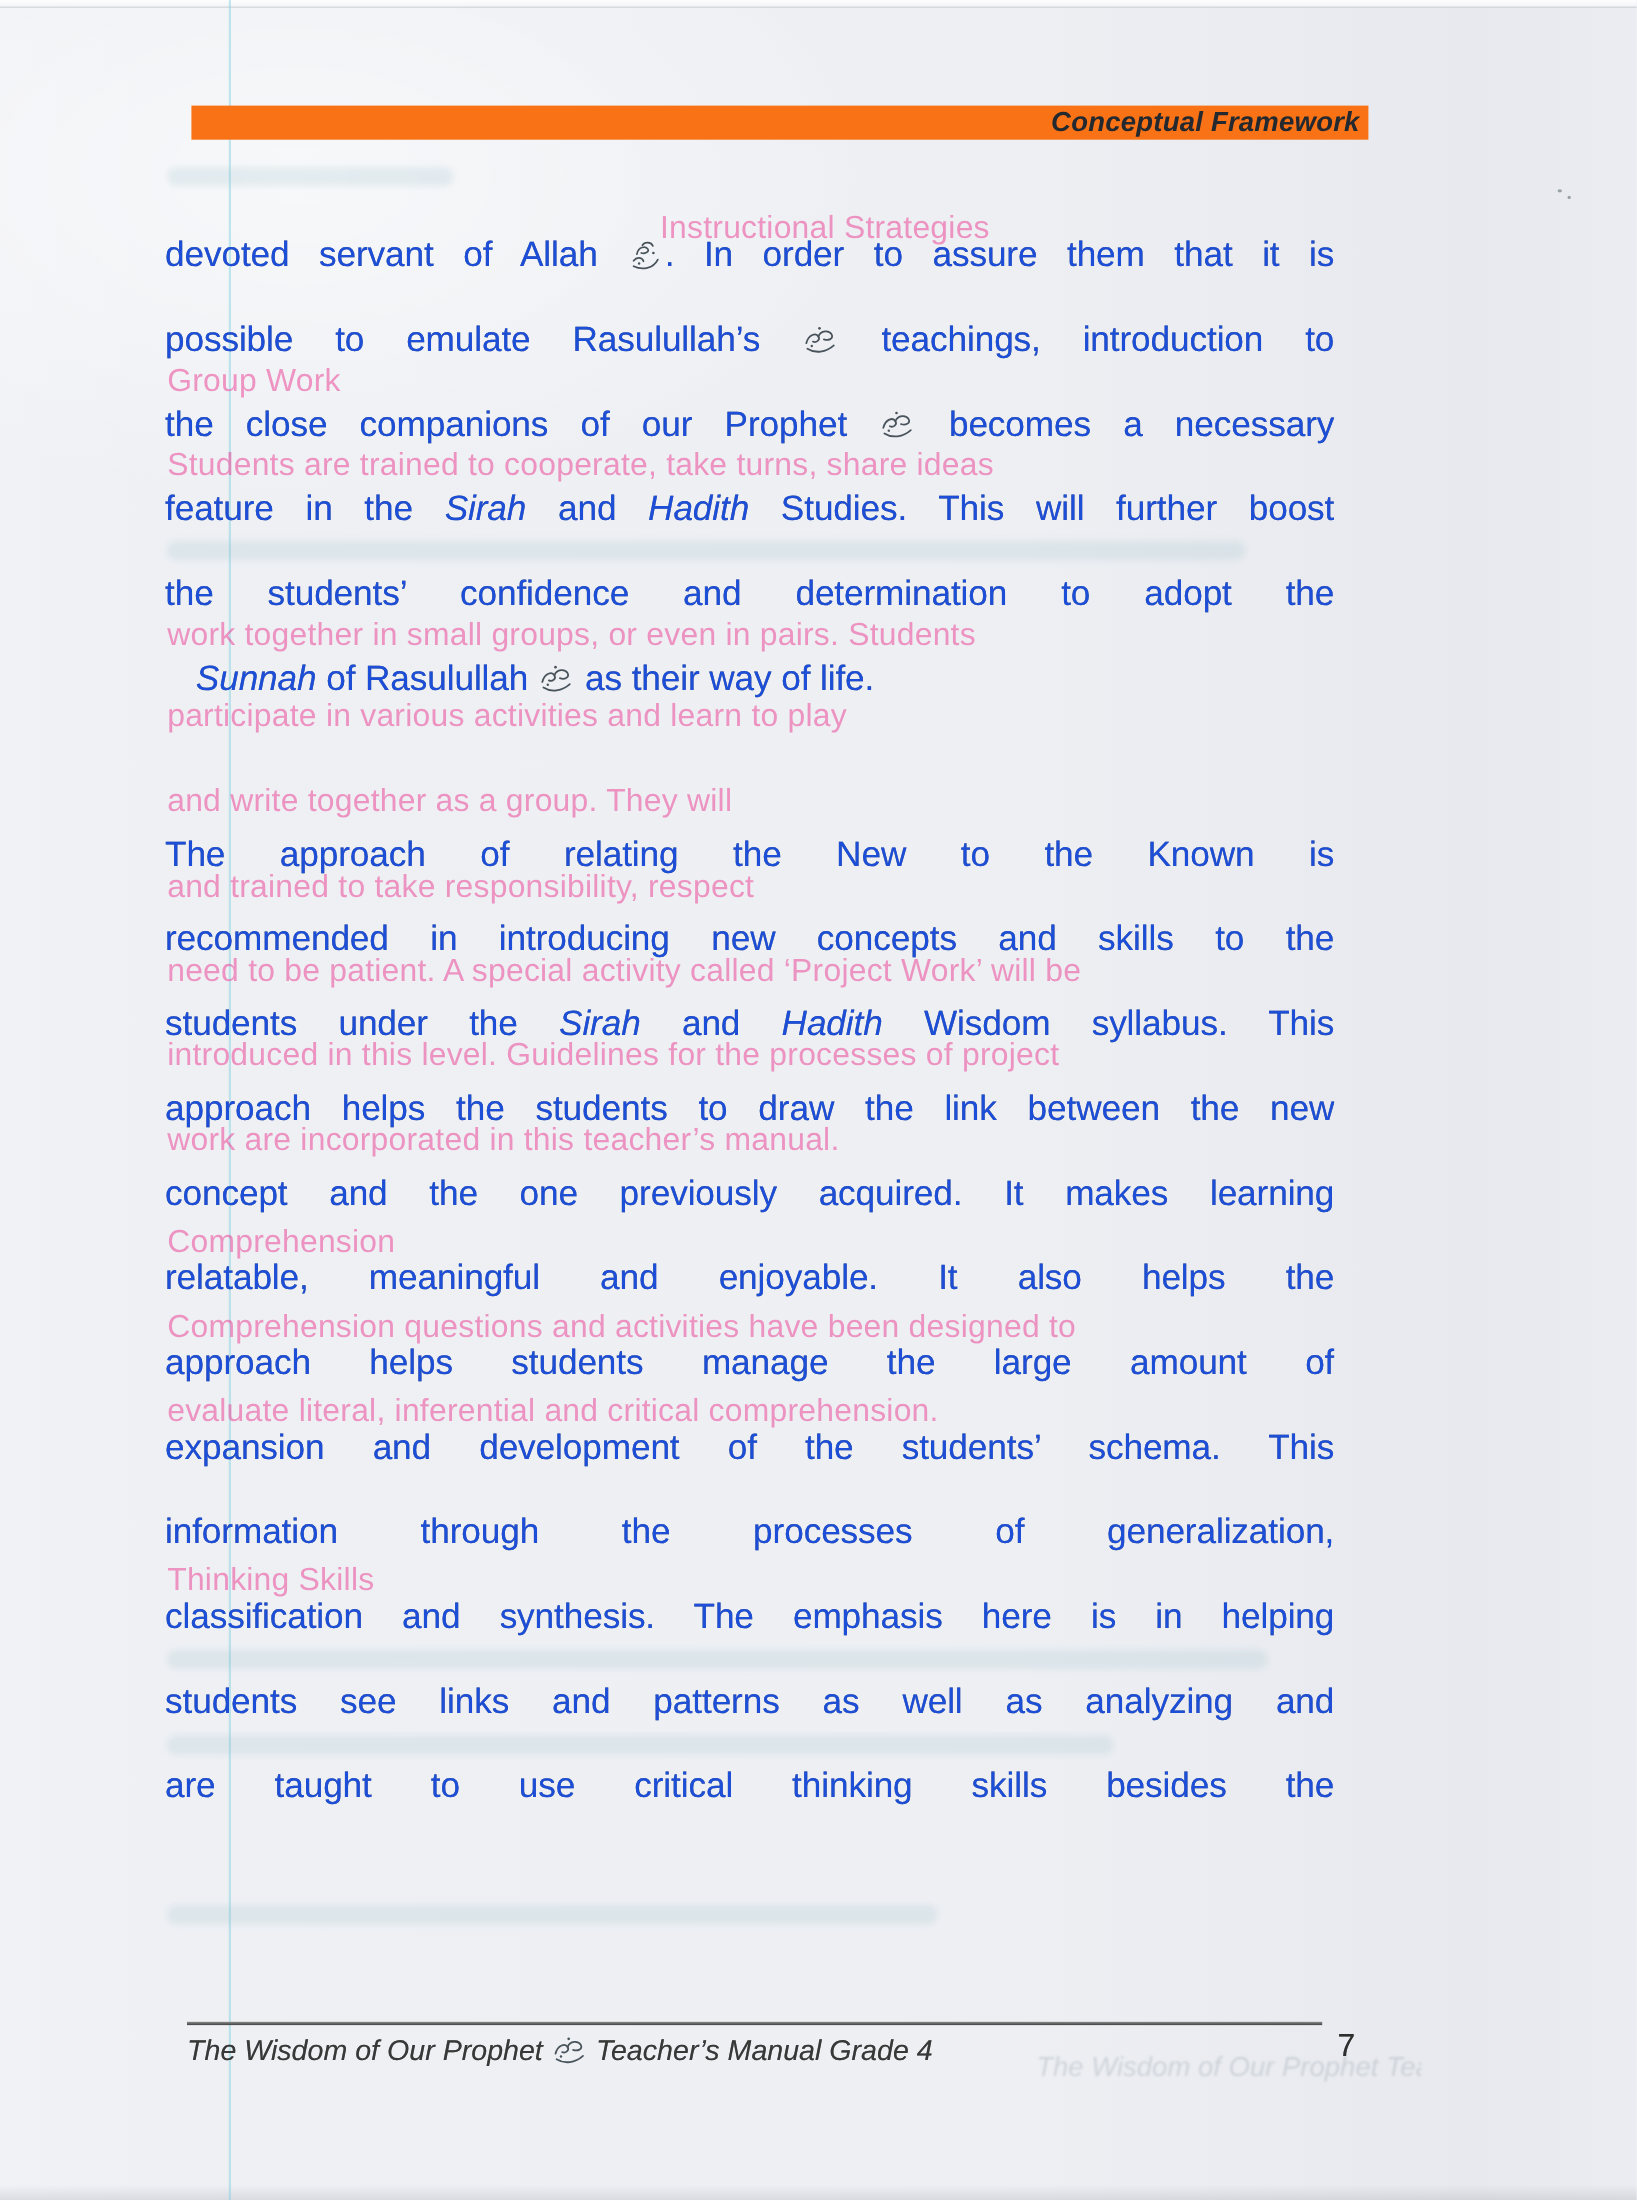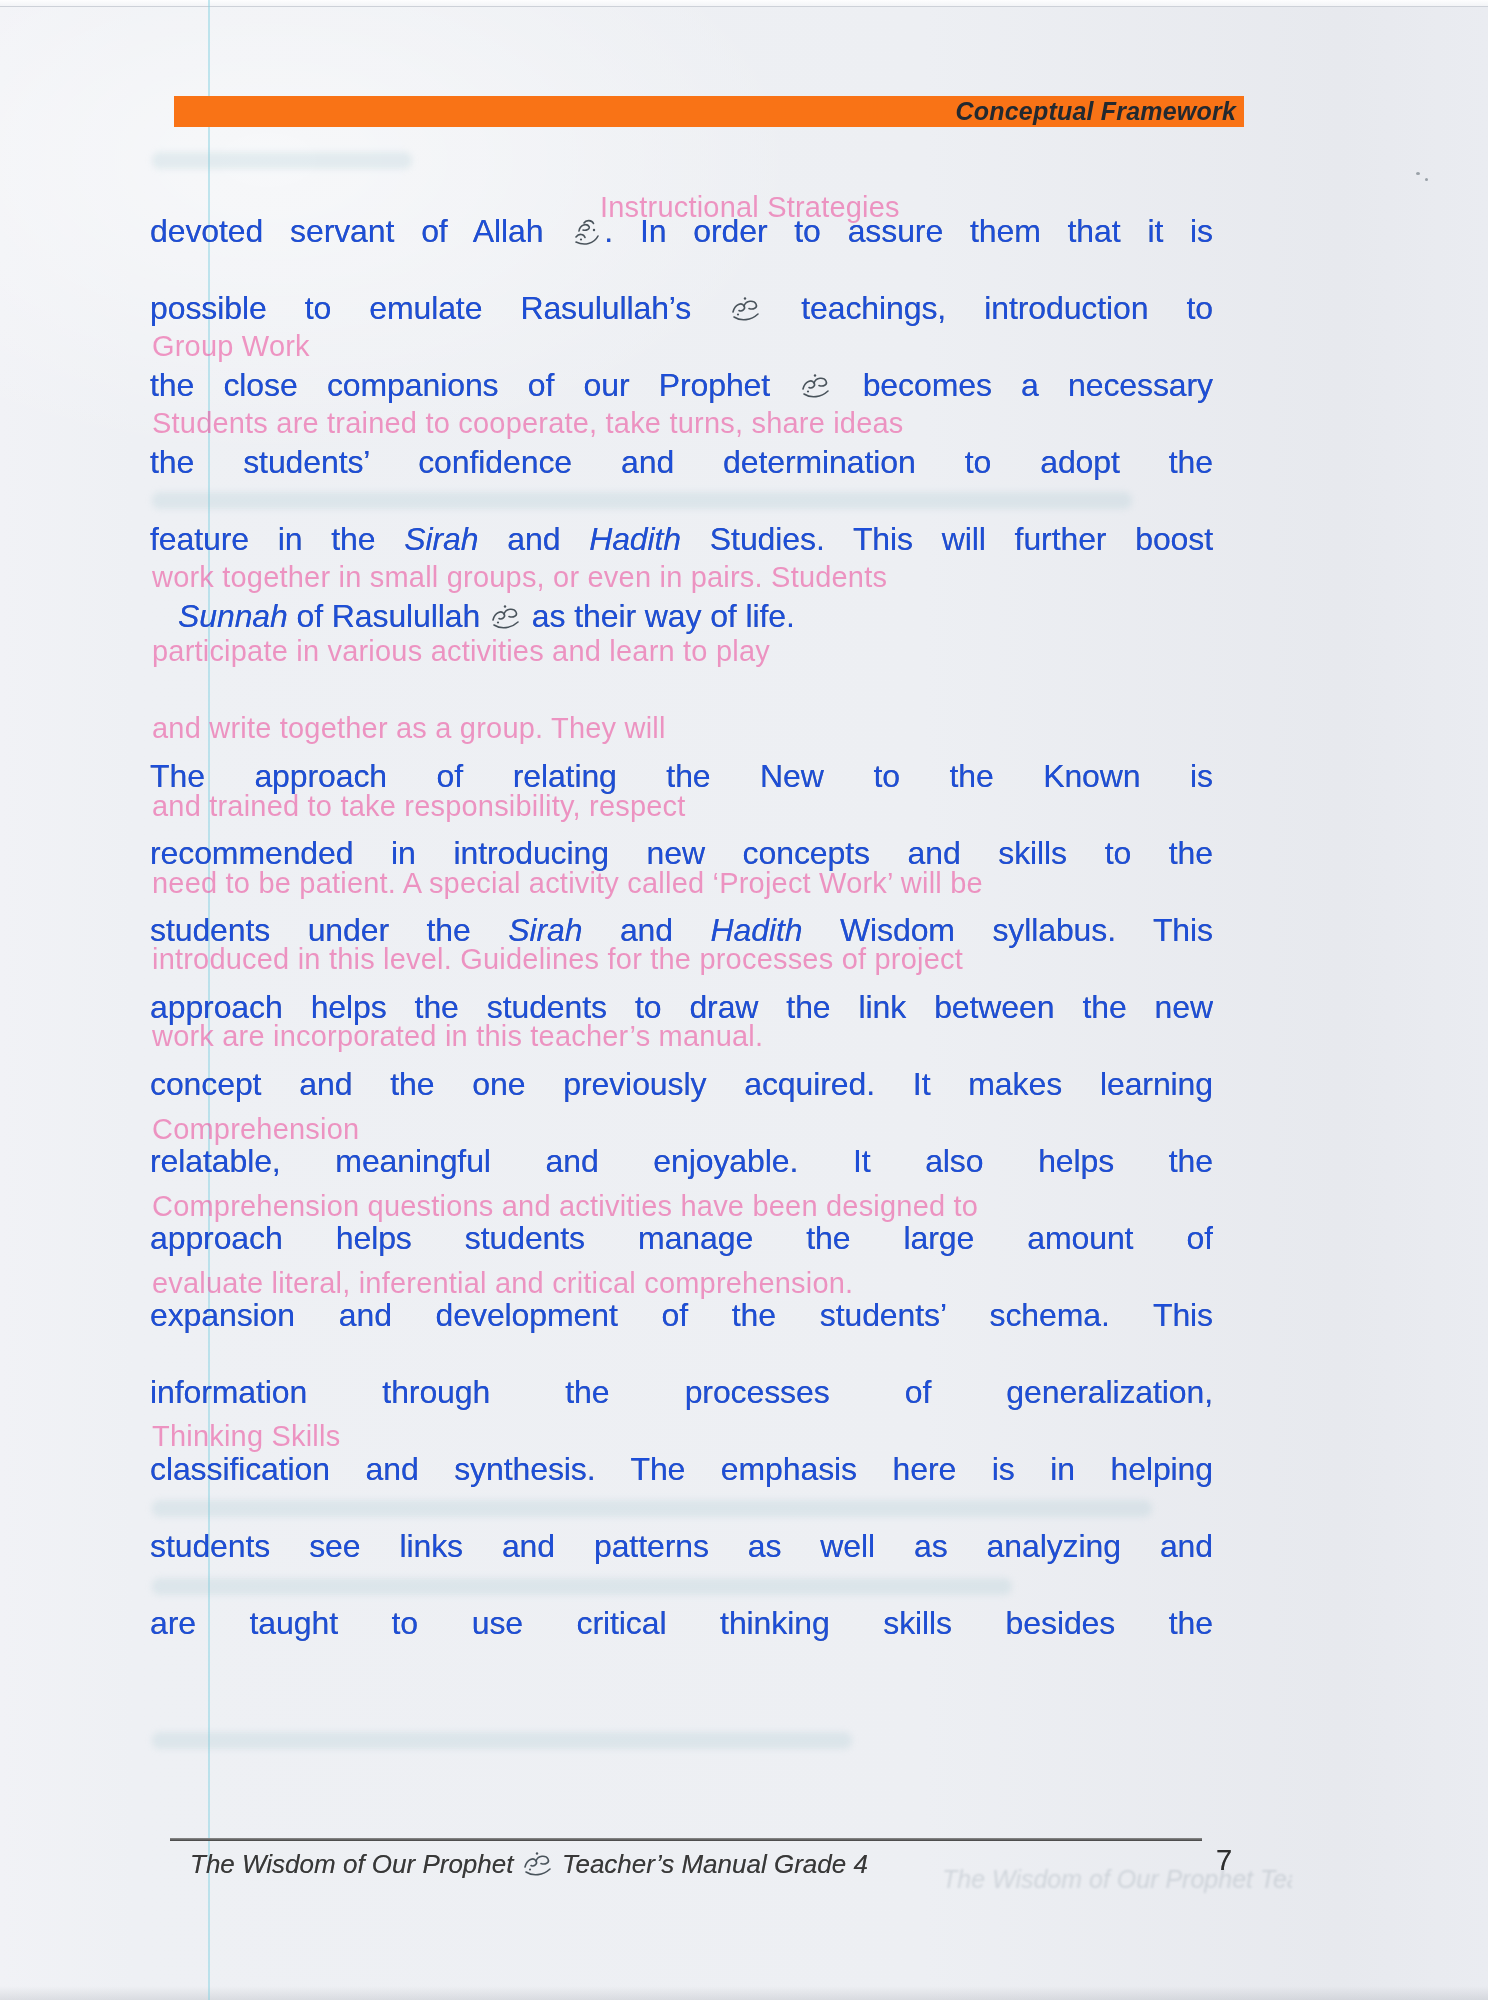--- a/index.html
+++ b/index.html
@@ -42,21 +42,21 @@
     font-size:29px;color:#ec4899;opacity:.55;filter:blur(.6px);
     letter-spacing:.2px;}
   .ghost-bar{position:absolute;height:17px;border-radius:8px;
     background:rgba(150,190,200,.20);filter:blur(3px);}
 
   
   .footer-rule{position:absolute;left:170px;top:1838px;width:1032px;height:3px;
     background:linear-gradient(#8d8d8d,#414141);}
   .footer-text{position:absolute;left:170px;top:1846px;height:36px;line-height:36px;
     font-style:italic;font-size:26px;color:#383838;white-space:nowrap;
-    text-shadow:0 0 .5px rgba(56,56,56,.6);margin-left:20px;}
+    text-shadow:0 0 .5px rgba(56,56,56,.6);}
   .footer-text .honorific{vertical-align:-7px;}
   .footer-ghost{position:absolute;left:942px;top:1862px;height:34px;line-height:34px;
     font-style:italic;font-size:25px;color:#6c7d8a;opacity:.22;filter:blur(.8px);
     white-space:nowrap;max-width:350px;overflow:hidden;}
   .page-number{position:absolute;left:1216px;top:1844px;font-size:29px;color:#2e2e2e;
     text-shadow:0 0 .5px rgba(46,46,46,.6);}
 </style>
 </head>
 <body>
 
@@ -114,22 +114,22 @@
 </span><span> teachings, introduction to</span></div>
     <div class="bodyline"><span>the close companions of our Prophet </span><span class="honorific">
   <svg viewBox="0 0 34 30" xmlns="http://www.w3.org/2000/svg" fill="none" stroke="#49535b" stroke-width="1.6" stroke-linecap="round">
     <path d="M4 17 C6 9, 13 7, 15 11 C17 14, 13 17, 10 15.5"></path>
     <path d="M15 11 C17 5, 25 5, 27 9 C29 13, 24 15, 20 13.5"></path>
     <path d="M5 22 C12 26.5, 22 25.5, 29 19"></path>
     <circle cx="16" cy="3.5" r="1.2" fill="#49535b" stroke="none"></circle>
     <circle cx="9" cy="19.5" r="1.1" fill="#49535b" stroke="none"></circle>
   </svg>
 </span><span> becomes a necessary</span></div>
+    <div class="bodyline"><span>feature in the </span><span class="it">Sirah</span><span> and </span><span class="it">Hadith</span><span> Studies. This will further boost</span></div>
     <div class="bodyline"><span>the students’ confidence and determination to adopt the</span></div>
-    <div class="bodyline"><span>feature in the </span><span class="it">Sirah</span><span> and </span><span class="it">Hadith</span><span> Studies. This will further boost</span></div>
     <div class="bodyline align-left"><span class="it">Sunnah</span><span> of Rasulullah </span><span class="honorific">
   <svg viewBox="0 0 34 30" xmlns="http://www.w3.org/2000/svg" fill="none" stroke="#49535b" stroke-width="1.6" stroke-linecap="round">
     <path d="M4 17 C6 9, 13 7, 15 11 C17 14, 13 17, 10 15.5"></path>
     <path d="M15 11 C17 5, 25 5, 27 9 C29 13, 24 15, 20 13.5"></path>
     <path d="M5 22 C12 26.5, 22 25.5, 29 19"></path>
     <circle cx="16" cy="3.5" r="1.2" fill="#49535b" stroke="none"></circle>
     <circle cx="9" cy="19.5" r="1.1" fill="#49535b" stroke="none"></circle>
   </svg>
 </span><span> as their way of life.</span></div>
   </div>

